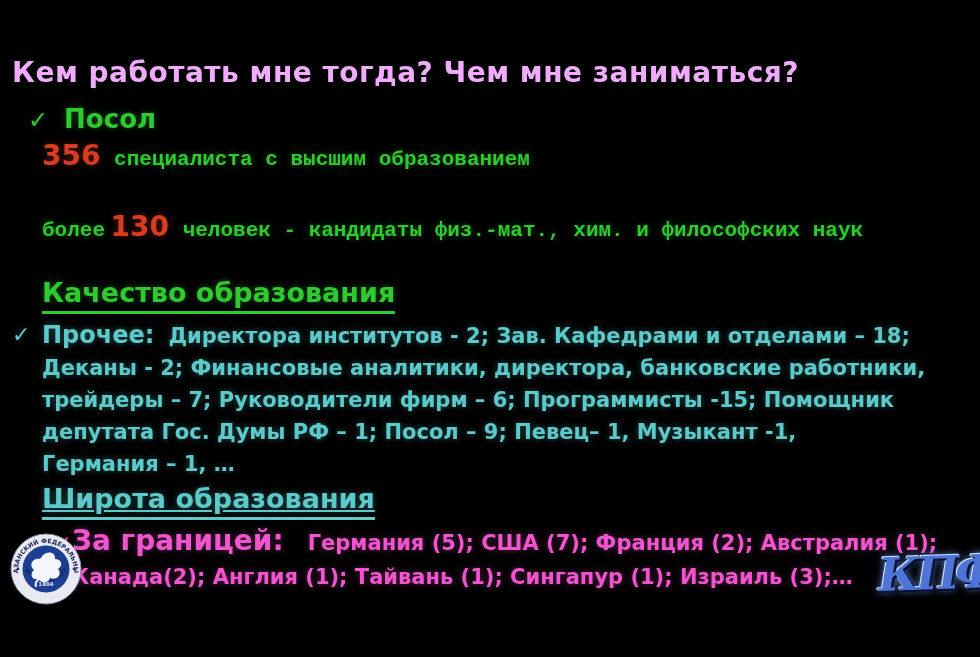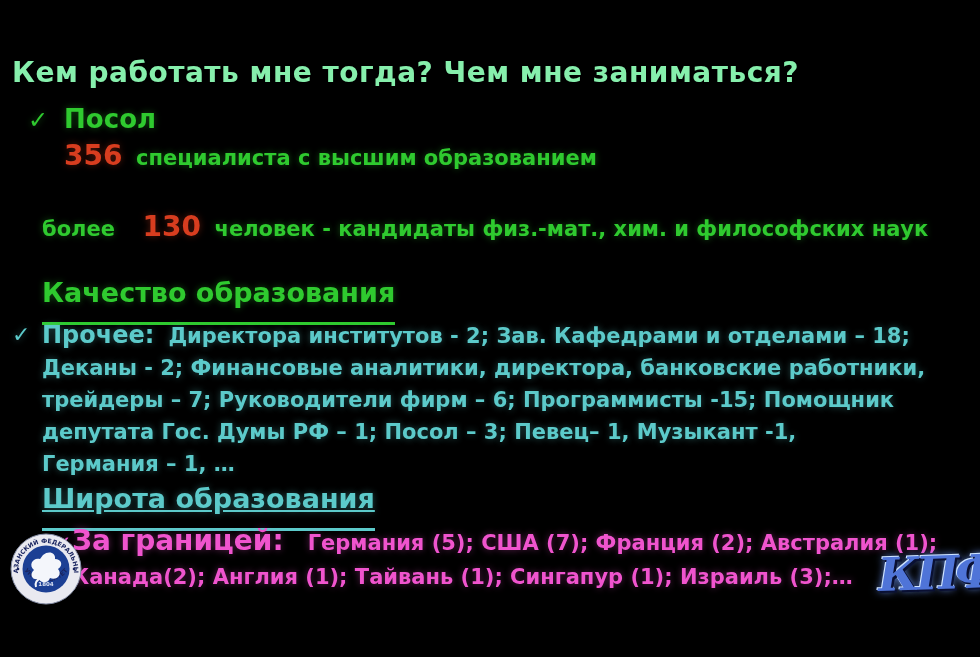--- a/index.html
+++ b/index.html
@@ -5,33 +5,33 @@
   html,body{margin:0;padding:0;background:#111;}
   #slide{
     position:relative;width:980px;height:657px;background:#000;
     font-family:"DejaVu Sans",sans-serif;font-weight:bold;overflow:hidden;
   }
   .abs{position:absolute;white-space:nowrap;}
   .green{color:#2fca2f;text-shadow:0 0 7px rgba(47,202,47,.40);}
   .red{color:#d83d1f;text-shadow:0 0 7px rgba(216,61,31,.40);}
   .teal{color:#5ccaca;text-shadow:0 0 7px rgba(92,202,202,.40);}
   .pink{color:#f054ce;text-shadow:0 0 7px rgba(240,84,206,.40);}
-  .white{color:#86efac;}
+  .white{color:#f0abfc;}
   .title{font-size:28px;letter-spacing:.5px;top:56px;left:12px;}
-  .body-txt{font-size:21px;}
-  .num{font-size:28px;margin-left:22px;}
+  .body-txt{font-size:21px;font-family:Liberation Mono, monospace;}
+  .num{font-size:28px;}
   .check{display:inline-block;}
   .nauka-row{left:28px;top:104px;font-size:26px;}
   .nauka-row .check{font-size:24px;margin-right:16px;}
   .stat1{left:42px;top:139px;}
   .stat2{left:42px;top:174px;}
   .stat3{left:42px;top:210px;text-align:right;}
   .stat .num{margin-right:8px;}
   .note{right:64px;top:241px;font-size:21px;}
-  .heading{font-size:27px;border-bottom:3px solid currentColor;padding-bottom:14px;}
+  .heading{font-size:27px;border-bottom:3px solid currentColor;padding-bottom:3px;}
   .heading-quality{left:42px;top:277px;}
   .heading-breadth{left:42px;top:483px;text-decoration:underline;}
   .prochee-check{left:12px;top:322px;font-size:22px;}
   .prochee{left:42px;top:319px;line-height:32px;font-size:21px;}
   .prochee .label{font-size:24px;margin-right:14px;}
   .abroad{left:72px;top:524px;line-height:34px;font-size:21px;}
   .abroad .check{position:absolute;left:-17px;top:2px;font-size:20px;}
   .abroad .label{font-size:28px;margin-right:24px;}
   .kfu-logo{left:10px;top:533px;width:72px;height:72px;}
   .kpf-logo{
@@ -66,21 +66,21 @@
   </div>
 
 
   <div class="abs heading heading-quality green">Качество образования</div>
 
   <div class="abs prochee-check teal">✓</div>
   <div class="abs prochee teal">
     <div><span class="label">Прочее:</span><span>Директора институтов - 2; Зав. Кафедрами и отделами – 18;</span></div>
     <div>Деканы - 2; Финансовые аналитики, директора, банковские работники,</div>
     <div>трейдеры – 7; Руководители фирм – 6; Программисты -15; Помощник</div>
-    <div>депутата Гос. Думы РФ – 1; Посол – 3; Певец– 1, Музыкант -1,</div>
+    <div>депутата Гос. Думы РФ – 1; Посол – 9; Певец– 1, Музыкант -1,</div>
     <div>Германия – 1, …</div>
   </div>
 
   <div class="abs heading heading-breadth teal">Широта образования</div>
 
   <div class="abs abroad pink">
     <span class="check">✓</span>
     <div><span class="label">За границей:</span><span>Германия (5); США (7); Франция (2); Австралия (1);</span></div>
     <div>Канада(2); Англия (1); Тайвань (1); Сингапур (1); Израиль (3);…</div>
   </div>

